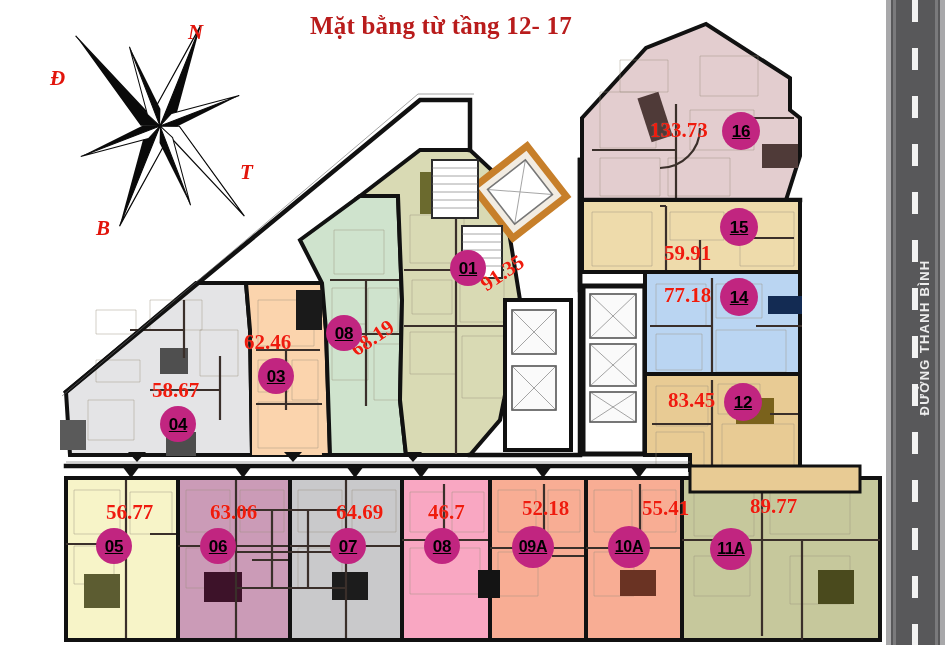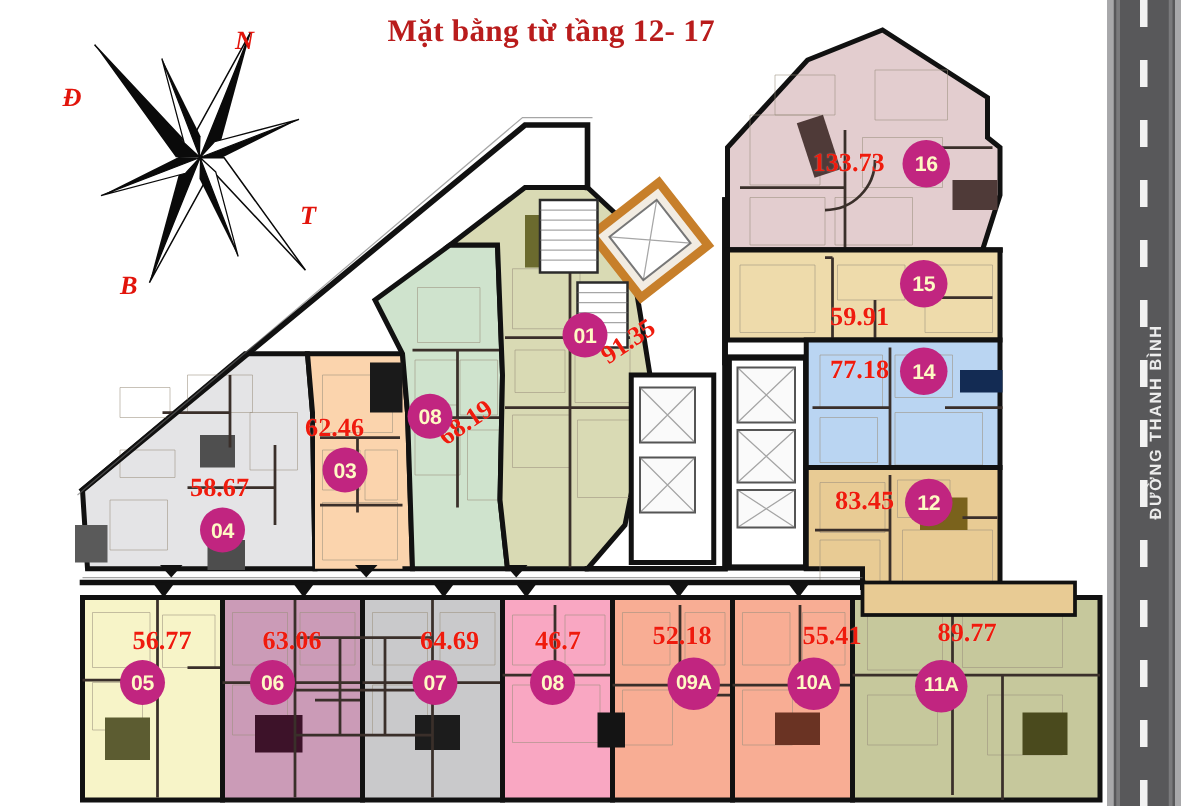--- a/index.html
+++ b/index.html
@@ -107,29 +107,30 @@
     font-size: 21px;
     color: #ef1b0d;
     white-space: nowrap;
     text-shadow: 0 0 1px rgba(255,255,255,.5);
   }
   .badge {
     position: absolute;
     width: 36px; height: 36px;
     border-radius: 50%;
     background: #c12580;
-    color: #fef9c3;
+    color: #000000;
     font-family: "Liberation Sans", sans-serif;
     font-weight: bold;
     font-size: 17px;
     display: flex; align-items: center; justify-content: center;
     line-height: 1;
     letter-spacing: -0.3px;
-  }
-  .badge.wide { width: 42px; height: 42px; font-size: 16px; margin-left: 22px; }
+    text-decoration: underline;
+  }
+  .badge.wide { width: 42px; height: 42px; font-size: 16px; }
   .badge.big  { width: 38px; height: 38px; }
 </style>
 </head>
 <body>
 
 <div id="stage">
 
   <div id="plan-title">Mặt bằng từ tầng 12- 17</div>
 
   <div id="compass">

